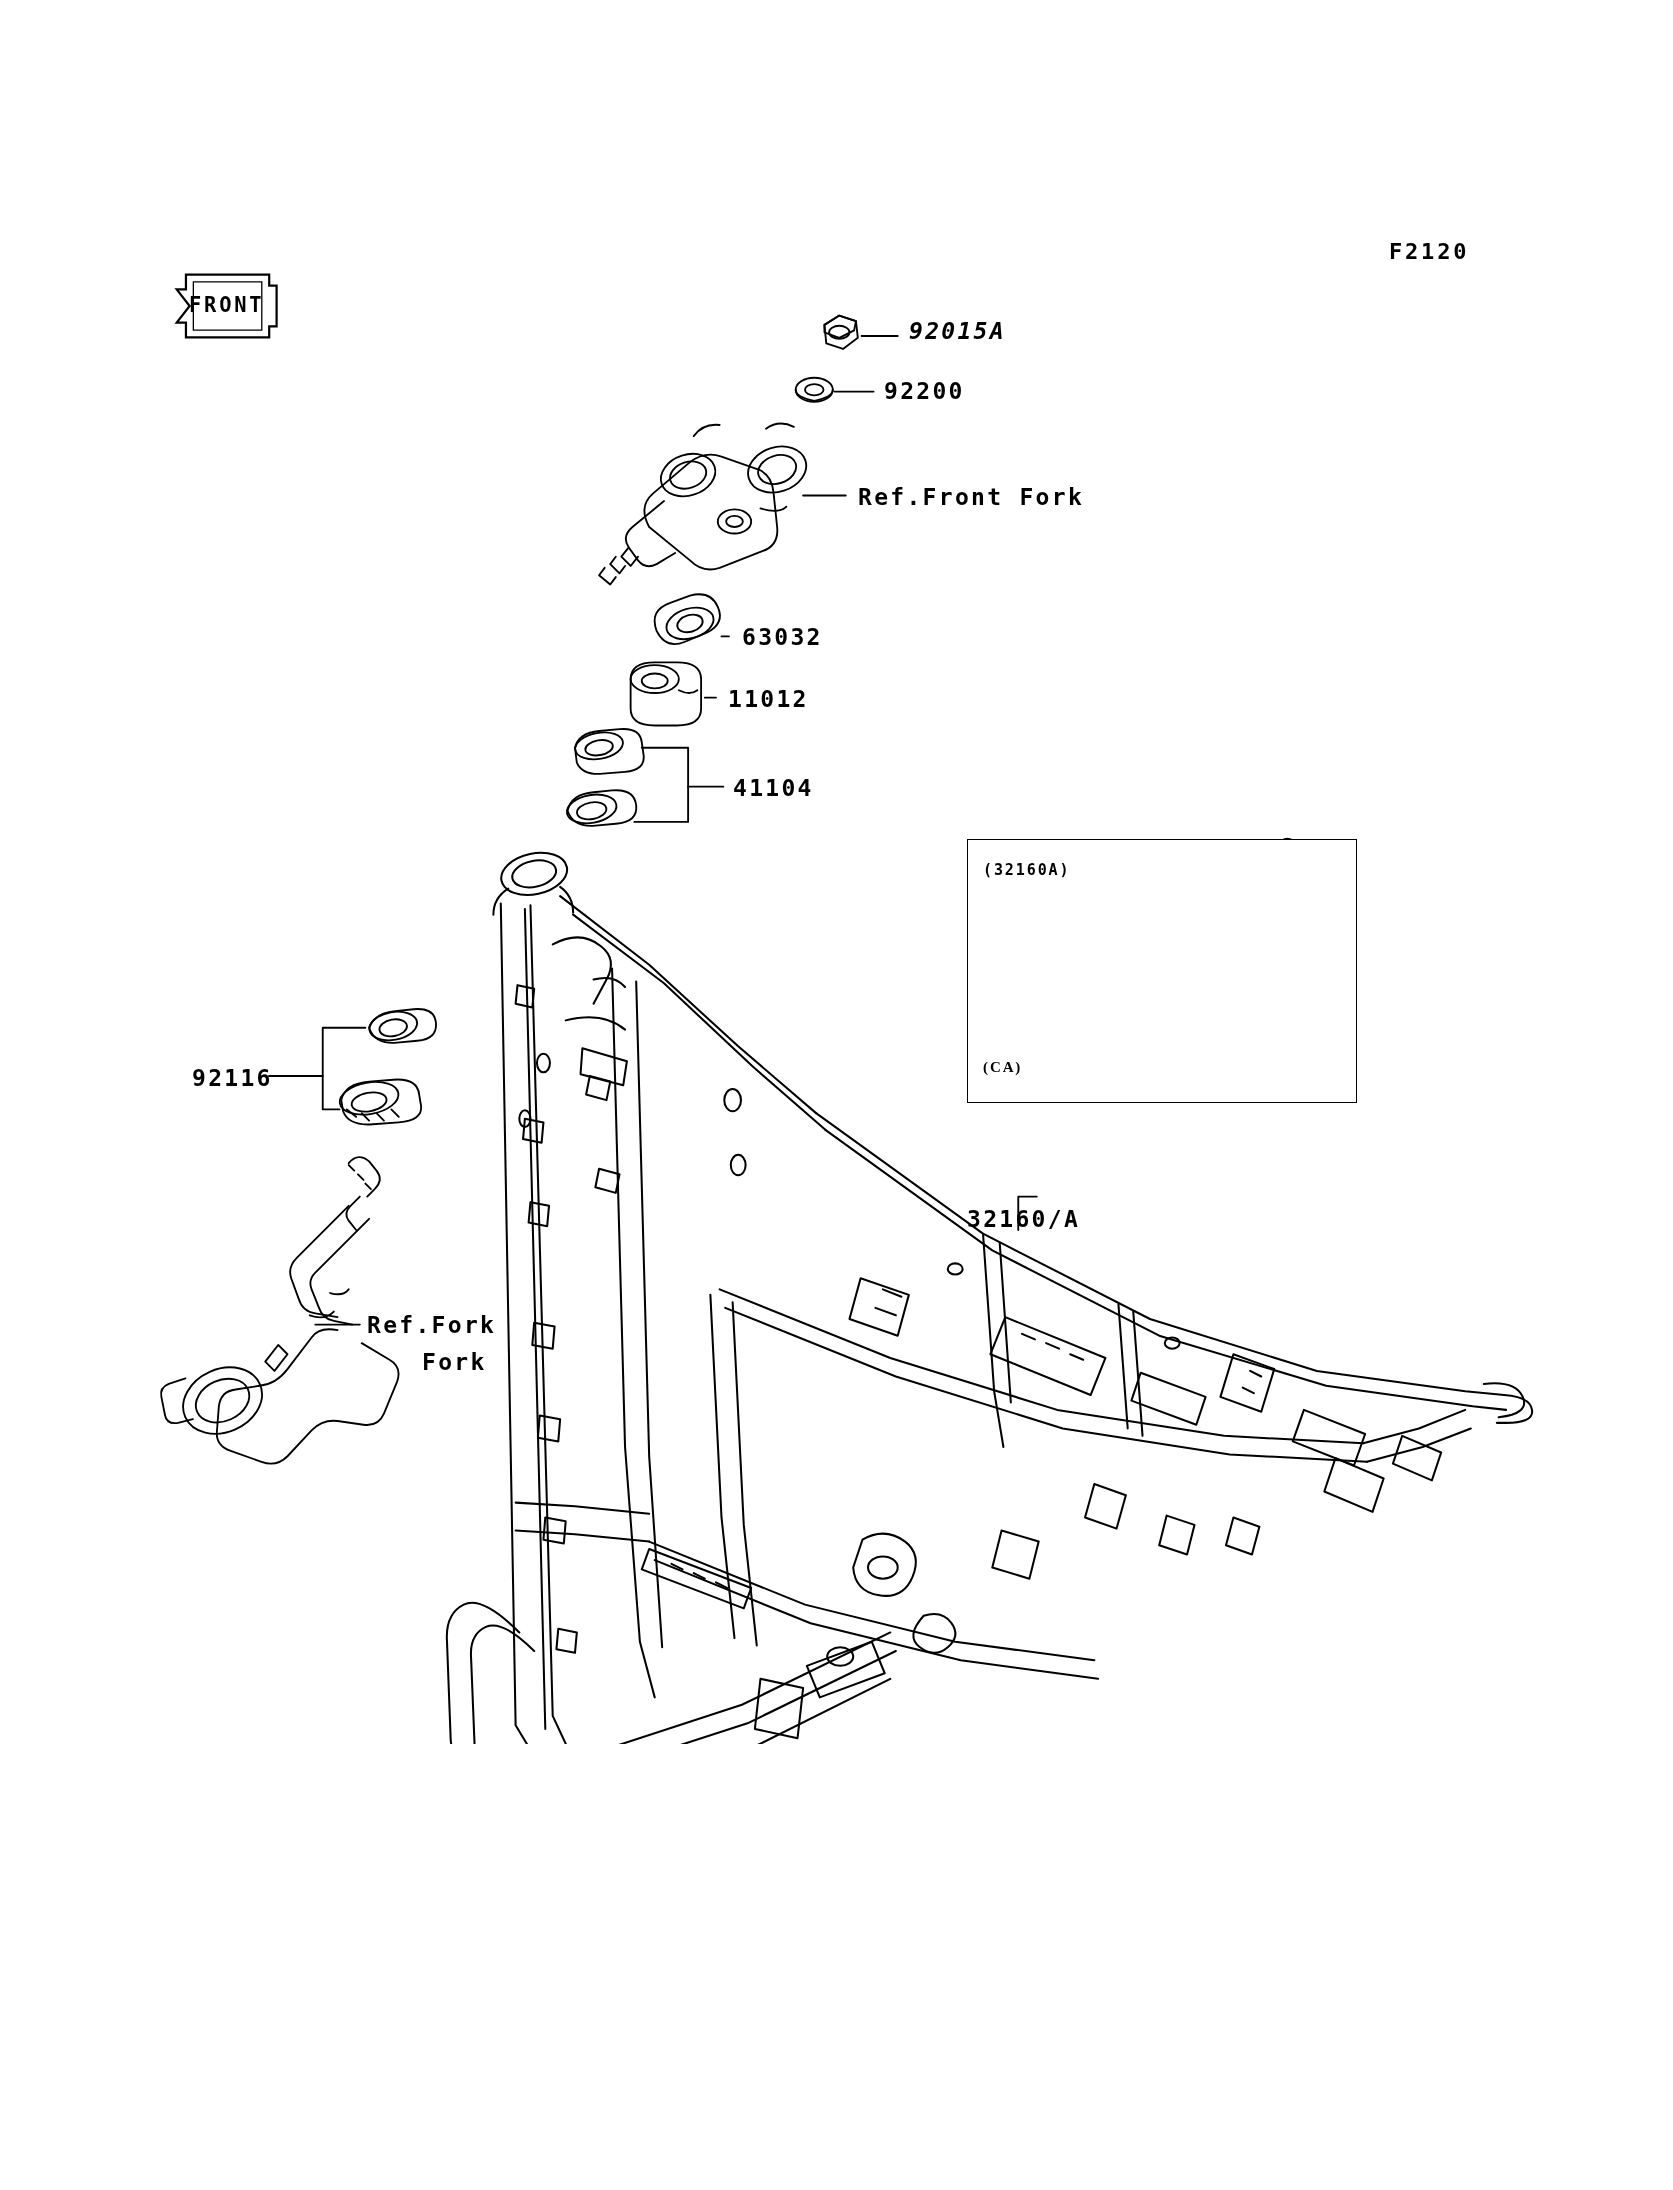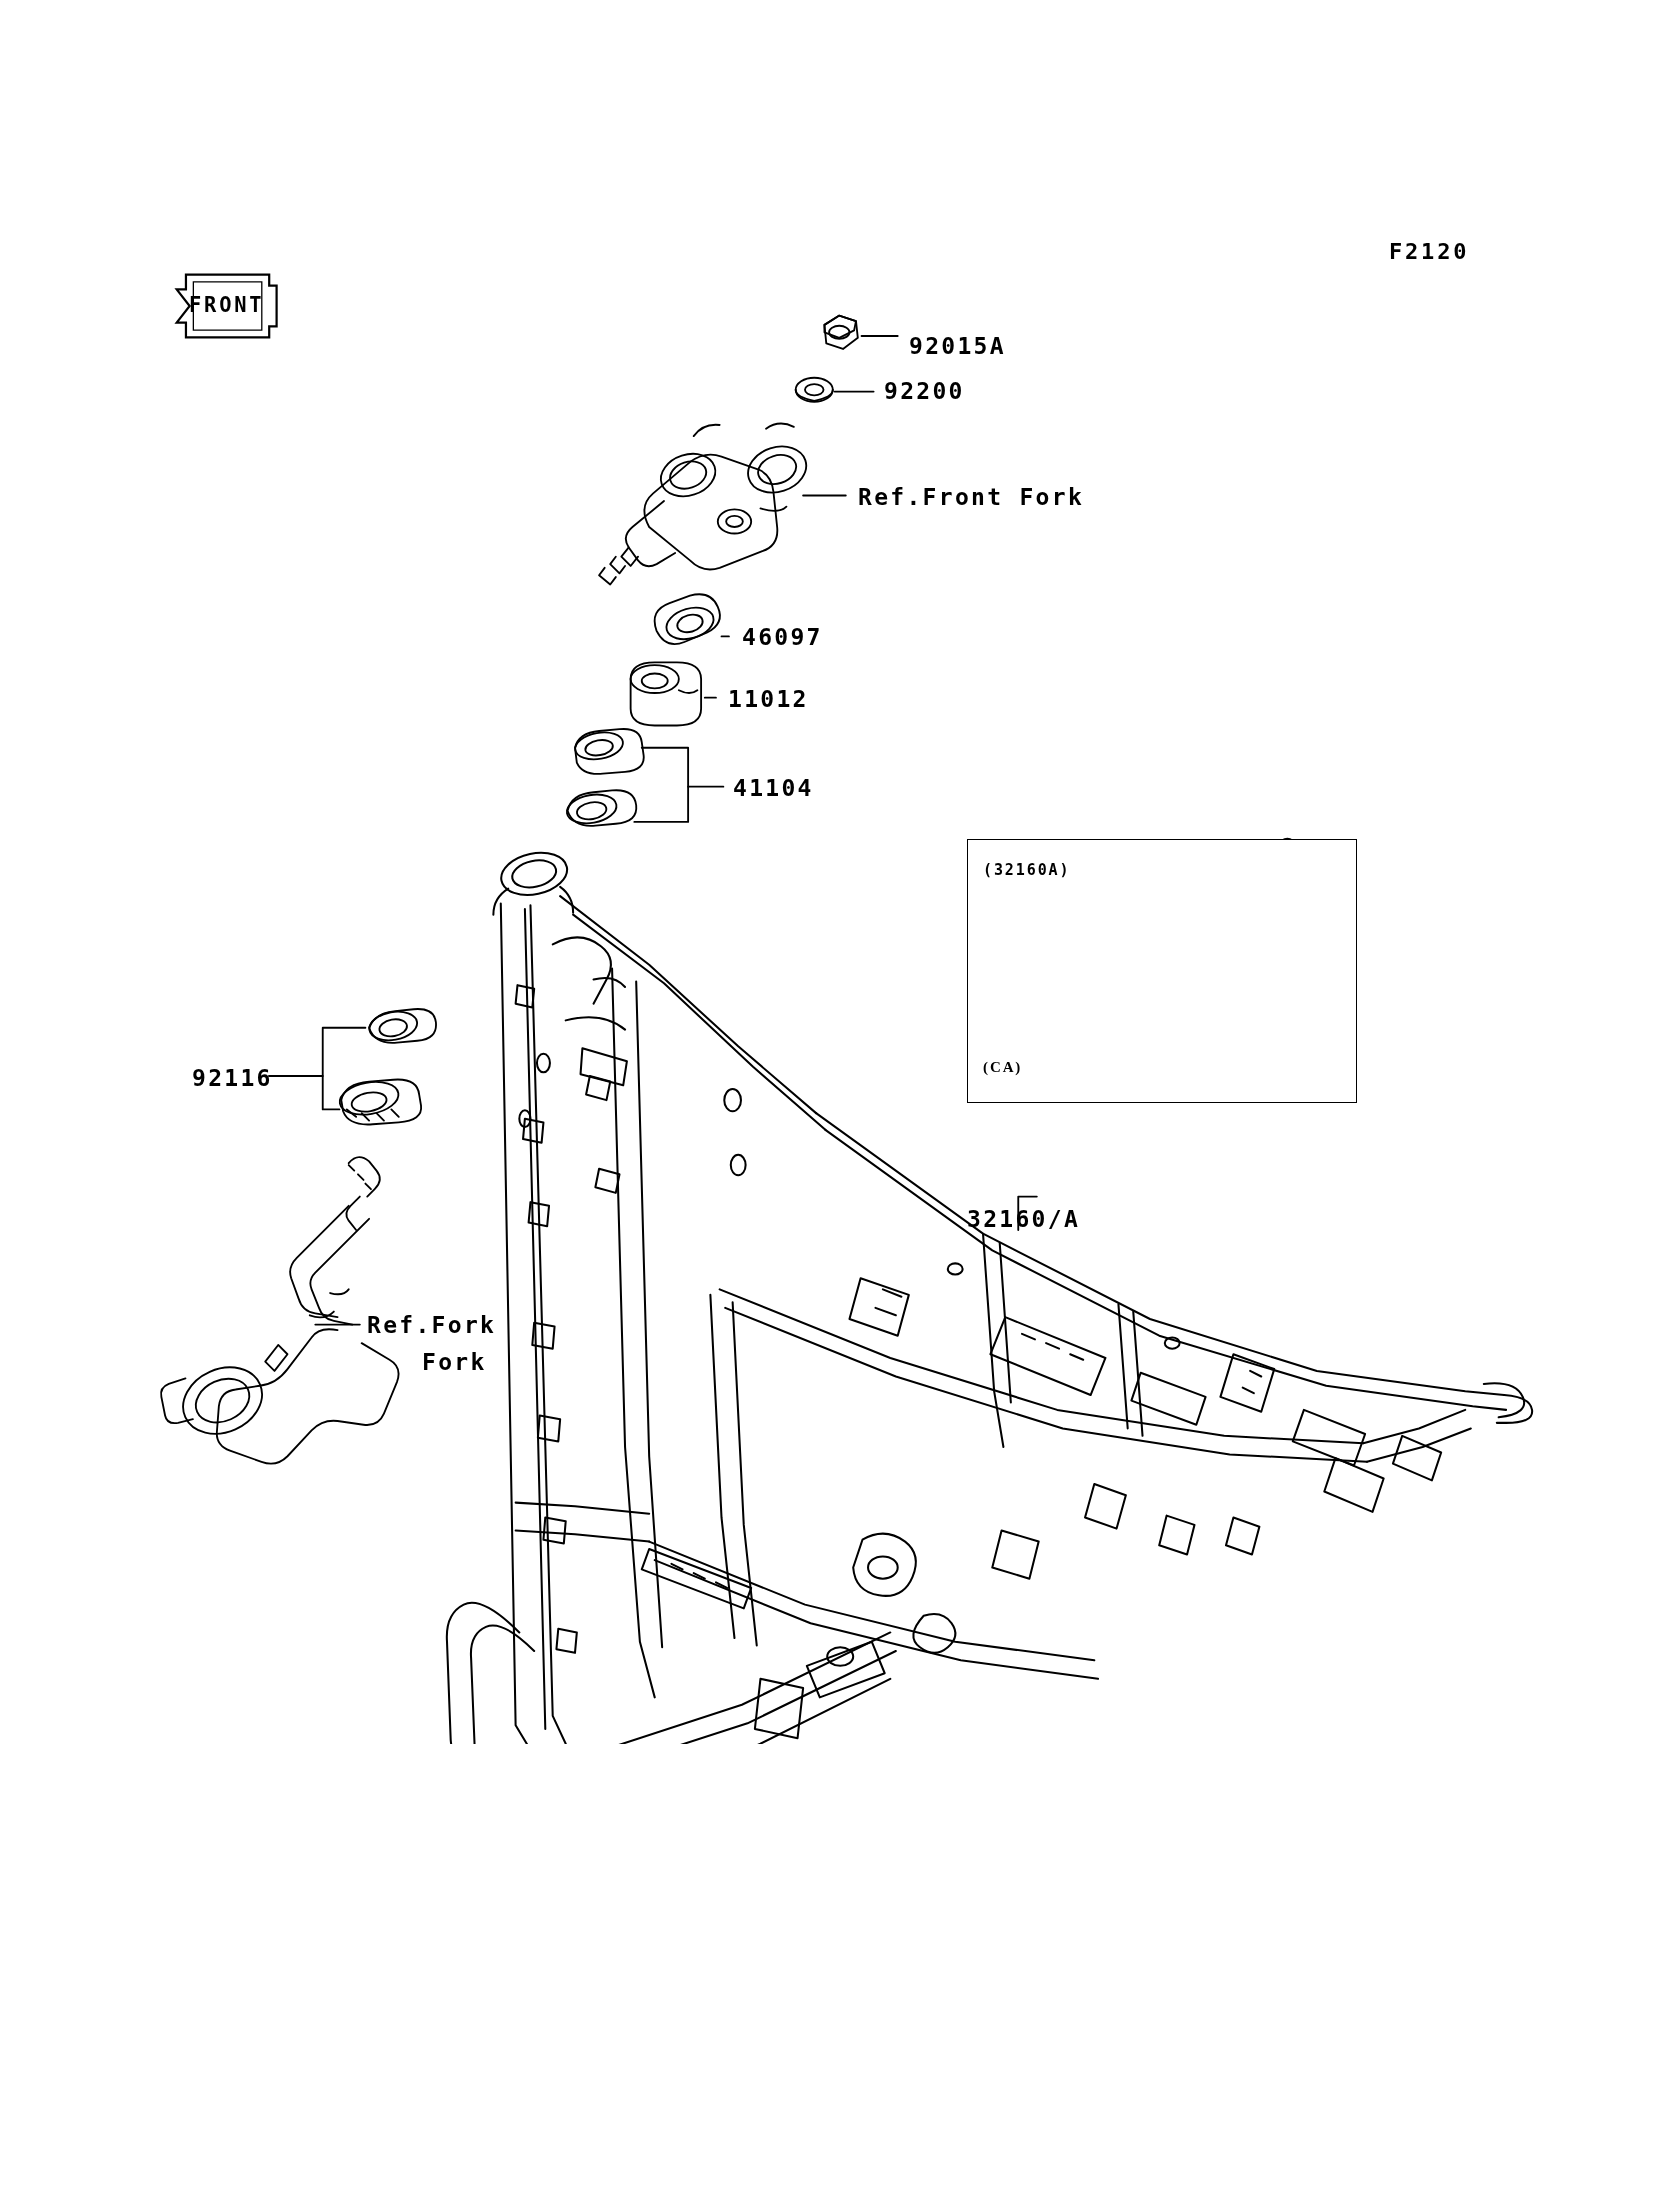--- a/index.html
+++ b/index.html
@@ -301,24 +301,24 @@
         <ellipse cx="1384" cy="1040" rx="7" ry="5"></ellipse>
         <path d="M1312 1102 l-6 10 M1330 1104 l-6 10"></path>
       </g>
     </g>
   </svg>
 
   <div class="inset-box"></div>
   <div class="inset-label" style="left:983px; top:861px;">(32160A)</div>
   <div class="inset-label" style="left:983px; top:1059px;font-family:Liberation Serif, serif;">(CA)</div>
 
-  <div class="lbl" style="left:909px; top:333px;">92015A</div>
+  <div class="lbl" style="left:909px; top:318px;font-style:italic;">92015A</div>
   <div class="lbl" style="left:884px; top:378px;">92200</div>
   <div class="lbl" style="left:858px; top:484px;">Ref.Front Fork</div>
-  <div class="lbl" style="left:742px; top:624px;">46097</div>
+  <div class="lbl" style="left:742px; top:624px;">63032</div>
   <div class="lbl" style="left:728px; top:686px;">11012</div>
   <div class="lbl" style="left:733px; top:775px;">41104</div>
   <div class="lbl" style="left:192px; top:1065px;">92116</div>
   <div class="lbl" style="left:367px; top:1312px;">Ref.Fork</div>
   <div class="lbl" style="left:422px; top:1349px;">Fork</div>
   <div class="lbl" style="left:967px; top:1206px;">32160/A</div>
 
 </div>
 
 

